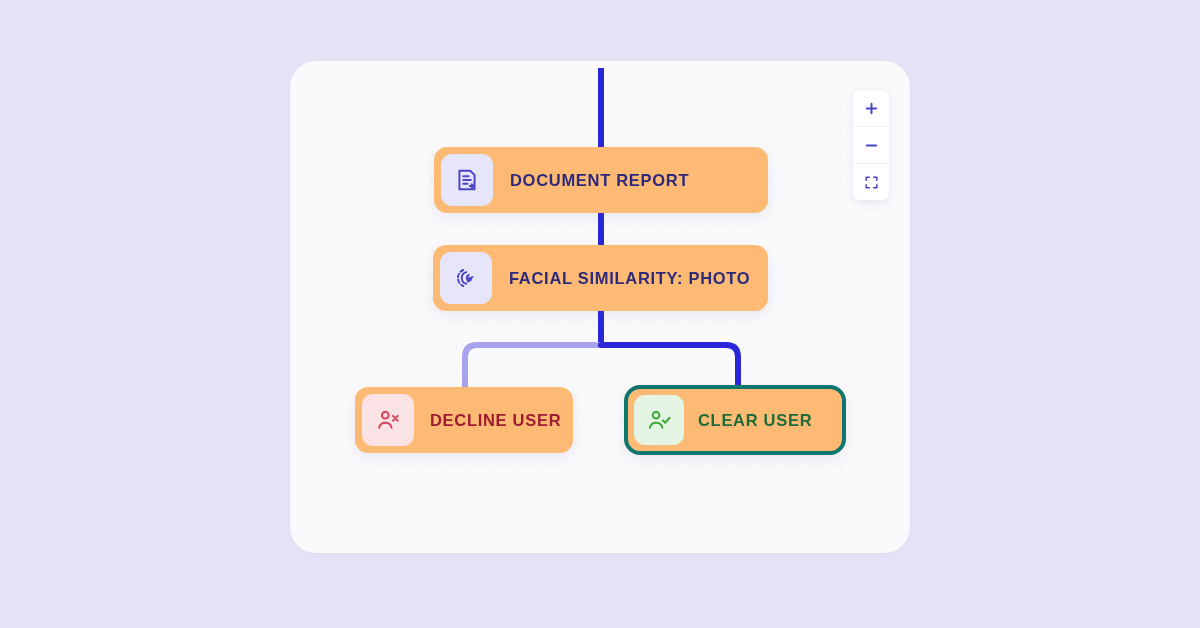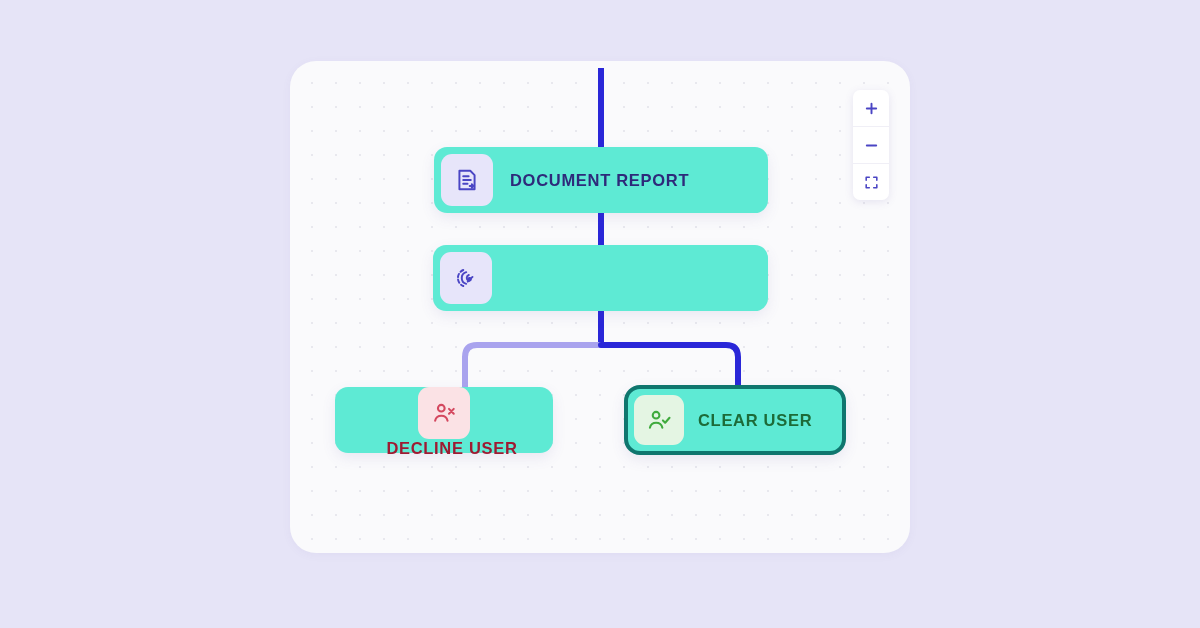--- a/index.html
+++ b/index.html
@@ -39,21 +39,21 @@
     width: 1200px;
     height: 628px;
     pointer-events: none;
   }
 
   
   .node {
     position: absolute;
     display: flex;
     align-items: center;
-    background: #5eead4;
+    background: #fdba74;
     border-radius: 13px;
     box-sizing: border-box;
   }
   .node-icon {
     flex: 0 0 auto;
     width: 52px;
     height: 52px;
     border-radius: 11px;
     display: flex;
     align-items: center;
@@ -88,27 +88,26 @@
     background: #e7e5fa;
   }
   #node-document-report .node-label,
   #node-facial-similarity .node-label {
     color: #2e2a7a;
     margin-left: 17px;
   }
 
   
   #node-decline-user {
-    left: 335px;
+    left: 355px;
     top: 387px;
     width: 218px;
     height: 66px;
     padding: 0 7px;
     box-shadow: 0 5px 14px rgba(90, 80, 160, 0.10);
-    flex-direction: column;
   }
   #node-decline-user .node-icon {
     background: #fbe2e5;
   }
   #node-decline-user .node-label {
     color: #9e1b32;
     margin-left: 16px;
   }
 
   
@@ -190,20 +189,21 @@
 <div class="node" id="node-facial-similarity">
   <span class="node-icon">
     <svg width="26" height="26" viewBox="0 0 24 24" fill="none" stroke="#4a45c4" stroke-width="1.8" stroke-linecap="round" stroke-linejoin="round">
       <path d="M9.5 4.6 a8 8 0 0 0 0 14.8" stroke-dasharray="3 2.4"></path>
       <path d="M12.2 6.6 a5.6 5.6 0 0 0 0 10.8"></path>
       <path d="M14.6 9.2 a3 3 0 0 0 0 5.6"></path>
       <path d="M15.2 12 a1.2 1.2 0 1 0 0.1 0"></path>
       <path d="M13.6 15.4 l4.4 -4.4"></path>
     </svg>
   </span>
+  <span class="node-label">FACIAL SIMILARITY: PHOTO</span>
 </div>
 
 <div class="node" id="node-decline-user">
   <span class="node-icon">
     <svg width="26" height="26" viewBox="0 0 24 24" fill="none" stroke="#d4485f" stroke-width="1.9" stroke-linecap="round" stroke-linejoin="round">
       <circle cx="9.5" cy="7.6" r="3.1"></circle>
       <path d="M3.8 19.2 a5.9 5.9 0 0 1 11.5 0"></path>
       <path d="M16.6 8.2 l4.4 4.4 M21 8.2 l-4.4 4.4"></path>
     </svg>
   </span>

